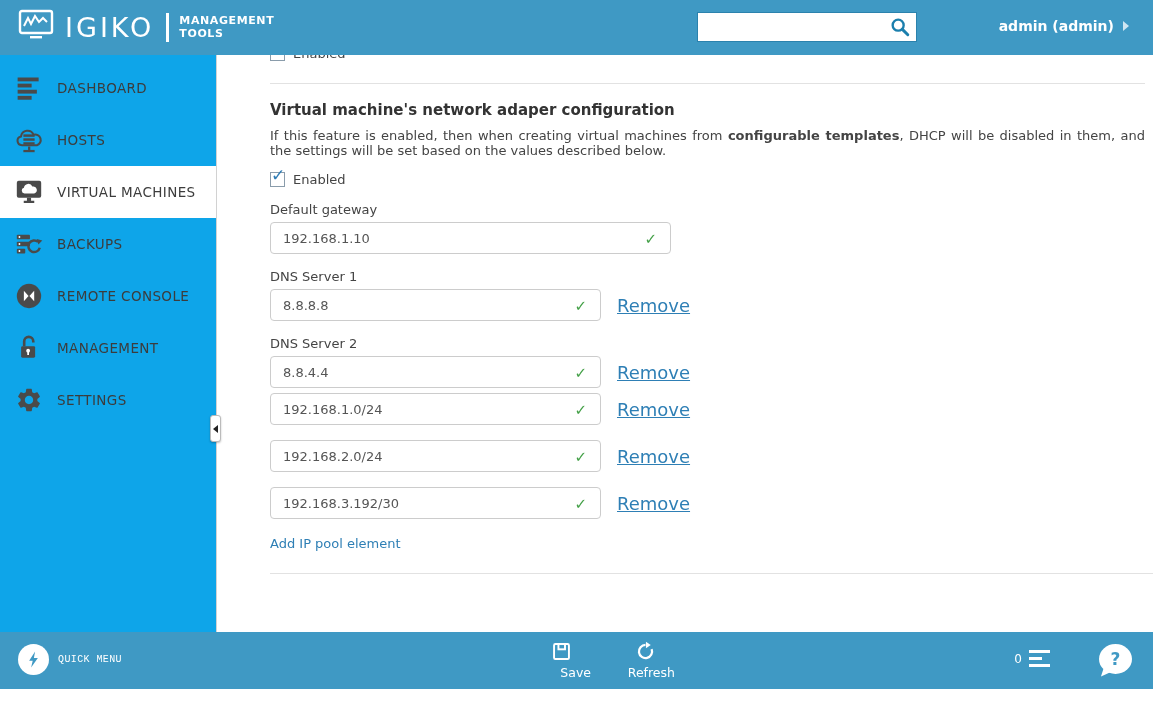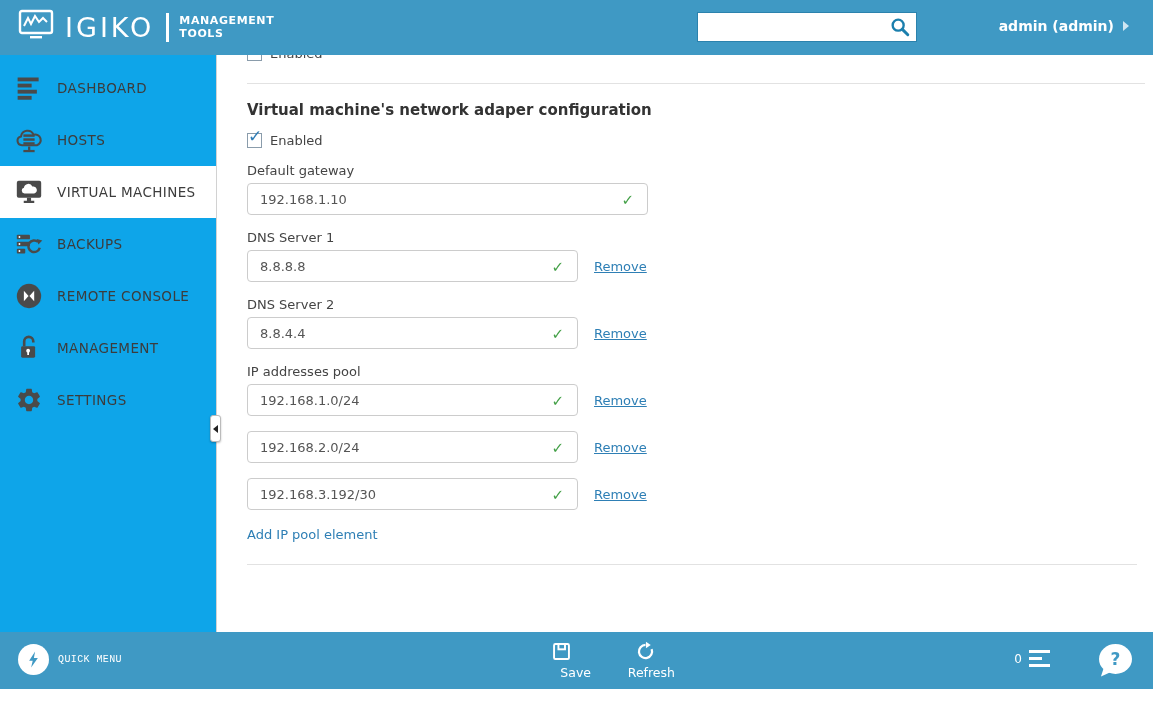--- a/index.html
+++ b/index.html
@@ -22,38 +22,38 @@
   
   .sidebar { position:absolute; left:0; top:55px; width:217px; height:577px; background:#0ea5e9; border-right:1px solid #d2d2d2; padding-top:7px; z-index:5; }
   .side-item { display:flex; align-items:center; height:52px; padding-left:13px; color:#3c3c3c; font-size:13.5px; letter-spacing:0.4px; cursor:pointer; }
   .side-item.active { background:#ffffff; }
   .side-icon { width:32px; height:32px; margin-right:12px; flex:0 0 32px; display:flex; align-items:center; justify-content:center; }
   .collapse-handle { position:absolute; right:-5px; top:360px; width:11px; height:27px; background:#fff; border:1px solid #bbb; border-radius:3px; box-shadow:0 1px 2px rgba(0,0,0,0.25); cursor:pointer; display:flex; align-items:center; justify-content:center; z-index:6; }
   .collapse-arrow { width:0; height:0; border-right:5px solid #222; border-top:4px solid transparent; border-bottom:4px solid transparent; }
 
   
   .content { position:absolute; left:218px; top:55px; width:935px; height:577px; overflow:hidden; z-index:1; }
-  .inner { padding:0 8px 0 29px; }
+  .inner { padding:0 8px 0 29px;margin-left:23px; }
   .sliver-row { position:relative; margin-top:-12px; height:20px; display:flex; align-items:center; }
   .divider { border:none; border-top:1px solid #e2e2e2; margin-top:20px; }
   .section-title { margin-top:17px; font-size:15px; font-weight:bold; color:#333; }
   .section-desc { margin-top:9px; font-size:13px; line-height:15px; color:#444; text-align:justify; }
   .checkbox-row { margin-top:14px; display:flex; align-items:center; }
   .checkbox { position:relative; width:15px; height:15px; background:#fff; border:1px solid #8a9cab; flex:0 0 15px; cursor:pointer; }
   .checkbox .tick { position:absolute; top:-6px; left:0px; color:#2f7cb5; font-size:17px; font-weight:bold; line-height:1; }
   .checkbox-label { margin-left:8px; font-size:13px; color:#444; }
   .field-label { margin-top:15px; font-size:13px; color:#444; }
   .input-row { margin-top:5px; display:flex; align-items:center; }
   .input-row.stack { margin-top:15px; }
   .text-input { position:relative; height:32px; border:1px solid #ccc; border-radius:4px; background:#fff; }
   .text-input input { width:100%; height:100%; border:none; outline:none; background:transparent; padding:0 34px 0 12px; font-size:13px; color:#555; font-family:inherit; border-radius:4px; }
   .w-gateway { width:401px; }
   .w-dns { width:331px; }
   .valid-check { position:absolute; right:13px; top:7px; color:#43a047; font-size:15px; font-weight:bold; pointer-events:none; }
-  .remove-link { margin-left:16px; color:#2e7fb5; font-size:13px; text-decoration:underline; cursor:pointer; }
+  .remove-link { margin-left:16px; color:#2e7fb5; font-size:18px; text-decoration:underline; cursor:pointer; }
   .add-link { display:inline-block; margin-top:17px; color:#2e7fb5; font-size:13px; cursor:pointer; }
   .bottom-divider { border:none; border-top:1px solid #e2e2e2; margin-top:21px; width:890px; }
 
   
   .footer { position:absolute; left:0; top:632px; width:1153px; height:57px; background:#3f99c4; color:#fff; z-index:20; }
   .quick-menu { position:absolute; left:18px; top:12px; display:flex; align-items:center; cursor:pointer; }
   .qm-circle { width:31px; height:31px; border-radius:50%; background:#fff; display:flex; align-items:center; justify-content:center; }
   .qm-label { margin-left:9px; font-size:10px; letter-spacing:0.4px;font-family:Liberation Mono, monospace; }
   .footer-btn { position:absolute; top:8px; width:60px; text-align:right; cursor:pointer; }
   .footer-btn .f-icon { height:22px; display:flex; align-items:center; justify-content:center; }
@@ -192,20 +192,23 @@
     <div class="inner">
       <div class="sliver-row">
         <span class="checkbox">
             <span class="tick">✓</span>
           </span>
         <span class="checkbox-label">Enabled</span>
       </div>
       <hr class="divider">
 
       <div class="section-title">Virtual machine's network adaper configuration</div>
+      <div class="section-desc">
+        <span>If this feature is enabled, then when creating virtual machines from </span><b>configurable templates</b><span>, DHCP will be disabled in them, and the settings will be set based on the values described below.</span>
+      </div>
 
       <div class="checkbox-row">
         <span class="checkbox">
             <span class="tick">✓</span>
           </span>
         <span class="checkbox-label">Enabled</span>
       </div>
 
       <div class="field-label">Default gateway</div>
       <div class="input-row">
@@ -226,21 +229,20 @@
 
       <div class="field-label">DNS Server 2</div>
       <div class="input-row">
         <div class="text-input w-dns">
           <input type="text" value="8.8.4.4" style="">
           <span class="valid-check">✓</span>
         </div>
         <a class="remove-link">Remove</a>
       </div>
 
-      <div class="field-label">IP addresses pool</div>
       <div class="input-row">
         <div class="text-input w-dns">
           <input type="text" value="192.168.1.0/24" style="">
           <span class="valid-check">✓</span>
         </div>
         <a class="remove-link">Remove</a>
       </div>
       <div class="input-row stack">
         <div class="text-input w-dns">
           <input type="text" value="192.168.2.0/24" style="">

